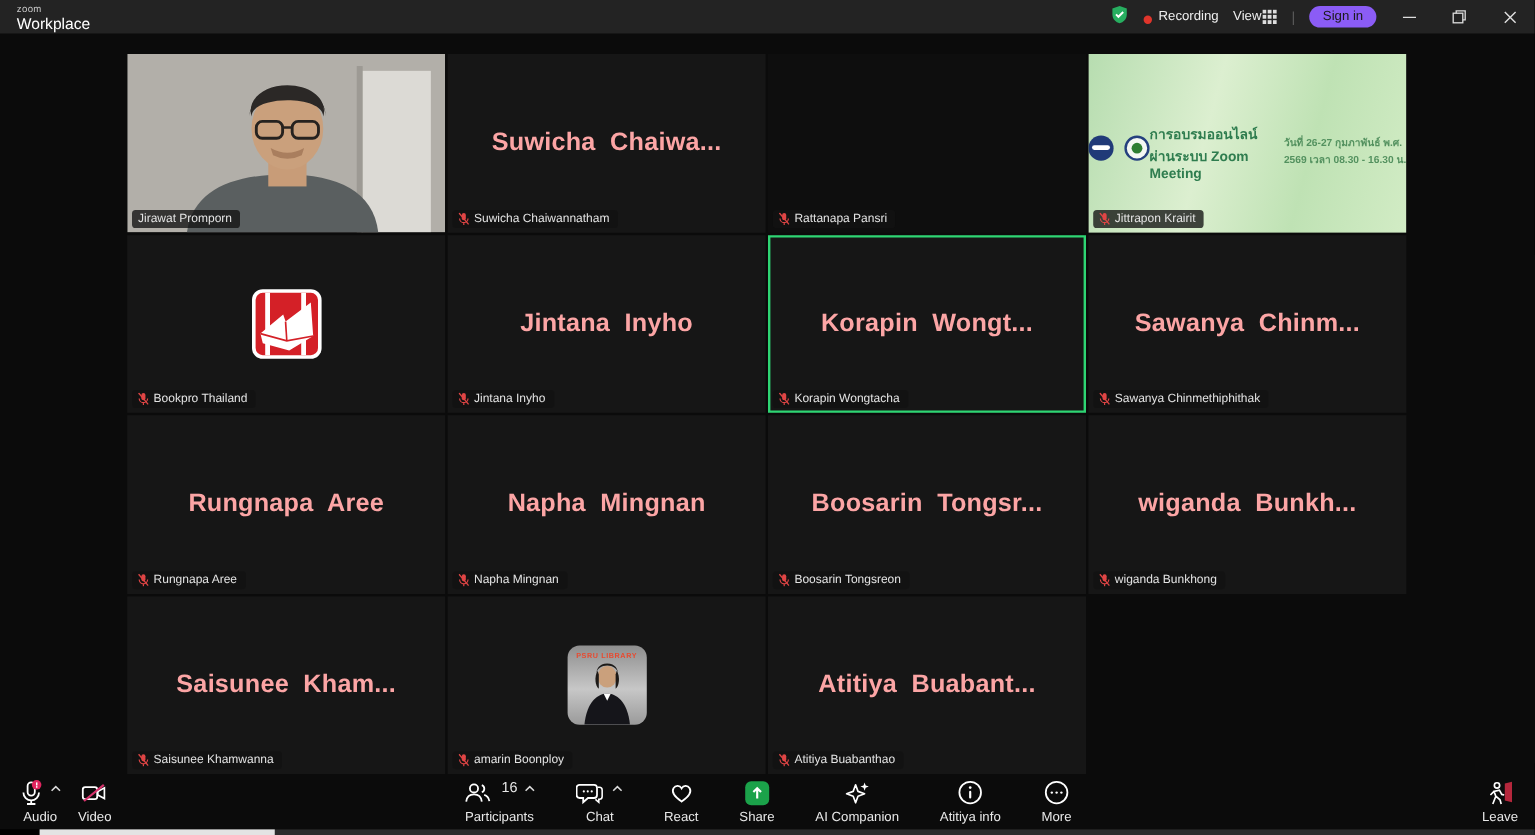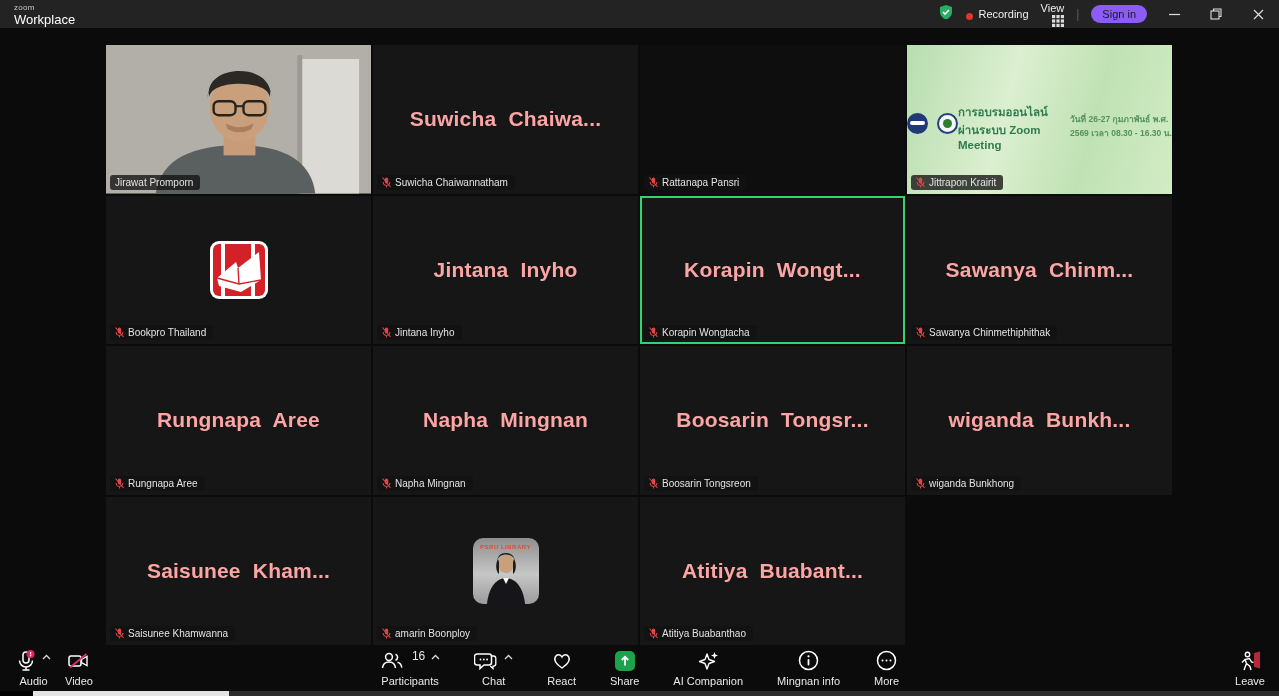--- a/index.html
+++ b/index.html
@@ -6,21 +6,21 @@
   html,body { width:1279px; height:696px; background:#000; font-family:"Liberation Sans", sans-serif; overflow:hidden; }
 
   
   .titlebar { height:28px; background:#232323; display:flex; align-items:center; justify-content:space-between; position:relative; z-index:30; }
   .logo { margin-left:14px; line-height:1; padding-top:2px; }
   .logo .l1 { font-size:8px; color:#c9c9c9; letter-spacing:.3px; }
   .logo .l2 { font-size:13px; color:#fff; font-weight:500; margin-top:1px; }
   .tb-right { display:flex; align-items:center; gap:12px; padding-right:6px; }
   .rec-ind { display:flex; align-items:flex-end; gap:5px; color:#eee; font-size:11px; }
   .rec-dot { width:7px; height:7px; border-radius:50%; background:#e0352b; }
-  .view-btn { display:flex; align-items:flex-end; gap:1px; color:#eee; font-size:11px; cursor:default;flex-direction:column; }
+  .view-btn { display:flex; align-items:flex-start; gap:1px; color:#eee; font-size:11px; cursor:default; }
   .tb-divider { color:#5a5a5a; font-size:12px; }
   .signin { background:#8b5cf6; color:#1a1a1a; font-size:11px; padding:3px 11px; border-radius:12px; font-weight:500; }
   .winbtn { width:30px; height:26px; display:flex; align-items:center; justify-content:center; }
 
   
   .stage { position:relative; height:617px; background:#0b0b0b; }
   .grid { position:absolute; left:106px; top:17px; width:1066px; height:600px;
           display:grid; grid-template-columns:repeat(4,1fr); grid-template-rows:repeat(4,1fr); gap:2px; }
   .tile { background:#161616; position:relative; overflow:hidden; }
   .tile.active { box-shadow: inset 0 0 0 2px #2ed573; }
@@ -446,21 +446,21 @@
     </div>
 
     <div class="tbtn">
       <div class="irow">
         <svg width="21" height="21" viewBox="0 0 21 21">
           <circle cx="10.5" cy="10.5" r="9" fill="none" stroke="#fff" stroke-width="1.5"></circle>
           <circle cx="10.5" cy="6.3" r="1.1" fill="#fff"></circle>
           <rect x="9.6" y="9" width="1.8" height="6.5" rx="0.9" fill="#fff"></rect>
         </svg>
       </div>
-      <span>Mingnan info</span>
+      <span>Atitiya info</span>
     </div>
 
     <div class="tbtn">
       <div class="irow">
         <svg width="21" height="21" viewBox="0 0 21 21">
           <circle cx="10.5" cy="10.5" r="9" fill="none" stroke="#fff" stroke-width="1.5"></circle>
           <circle cx="6.5" cy="10.5" r="1" fill="#fff"></circle>
             <circle cx="10.5" cy="10.5" r="1" fill="#fff"></circle>
             <circle cx="14.5" cy="10.5" r="1" fill="#fff"></circle>
         </svg>

